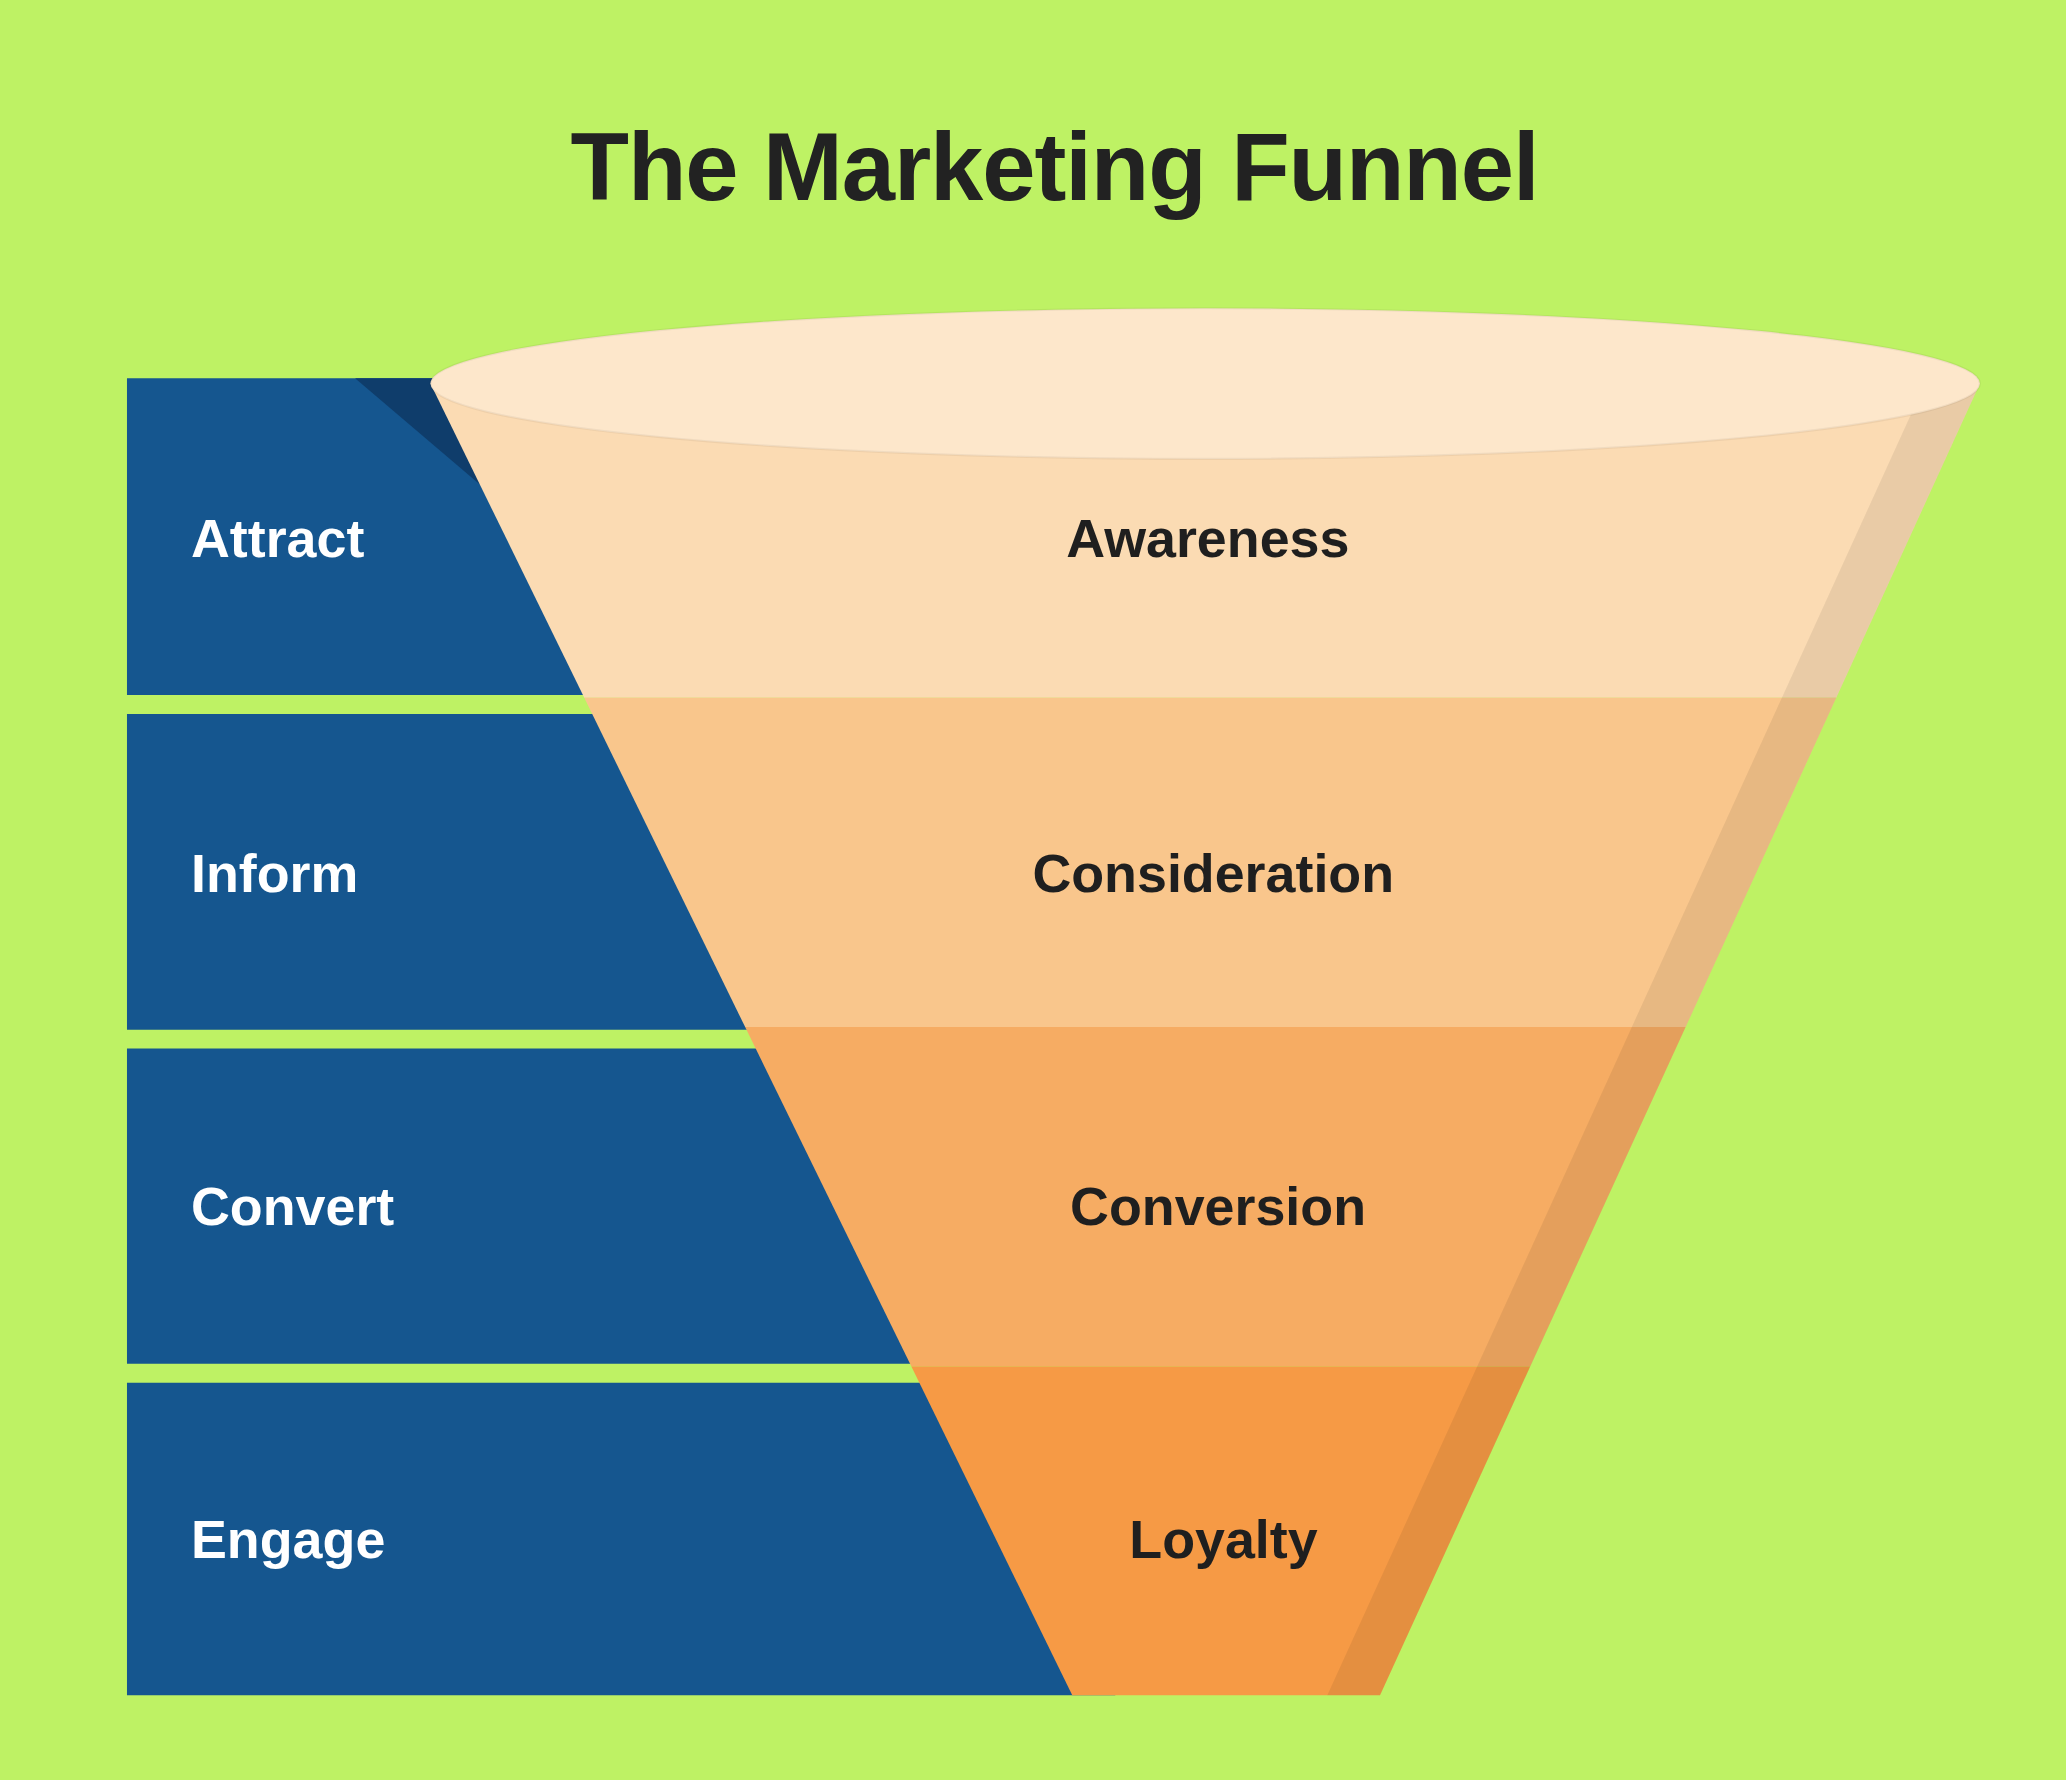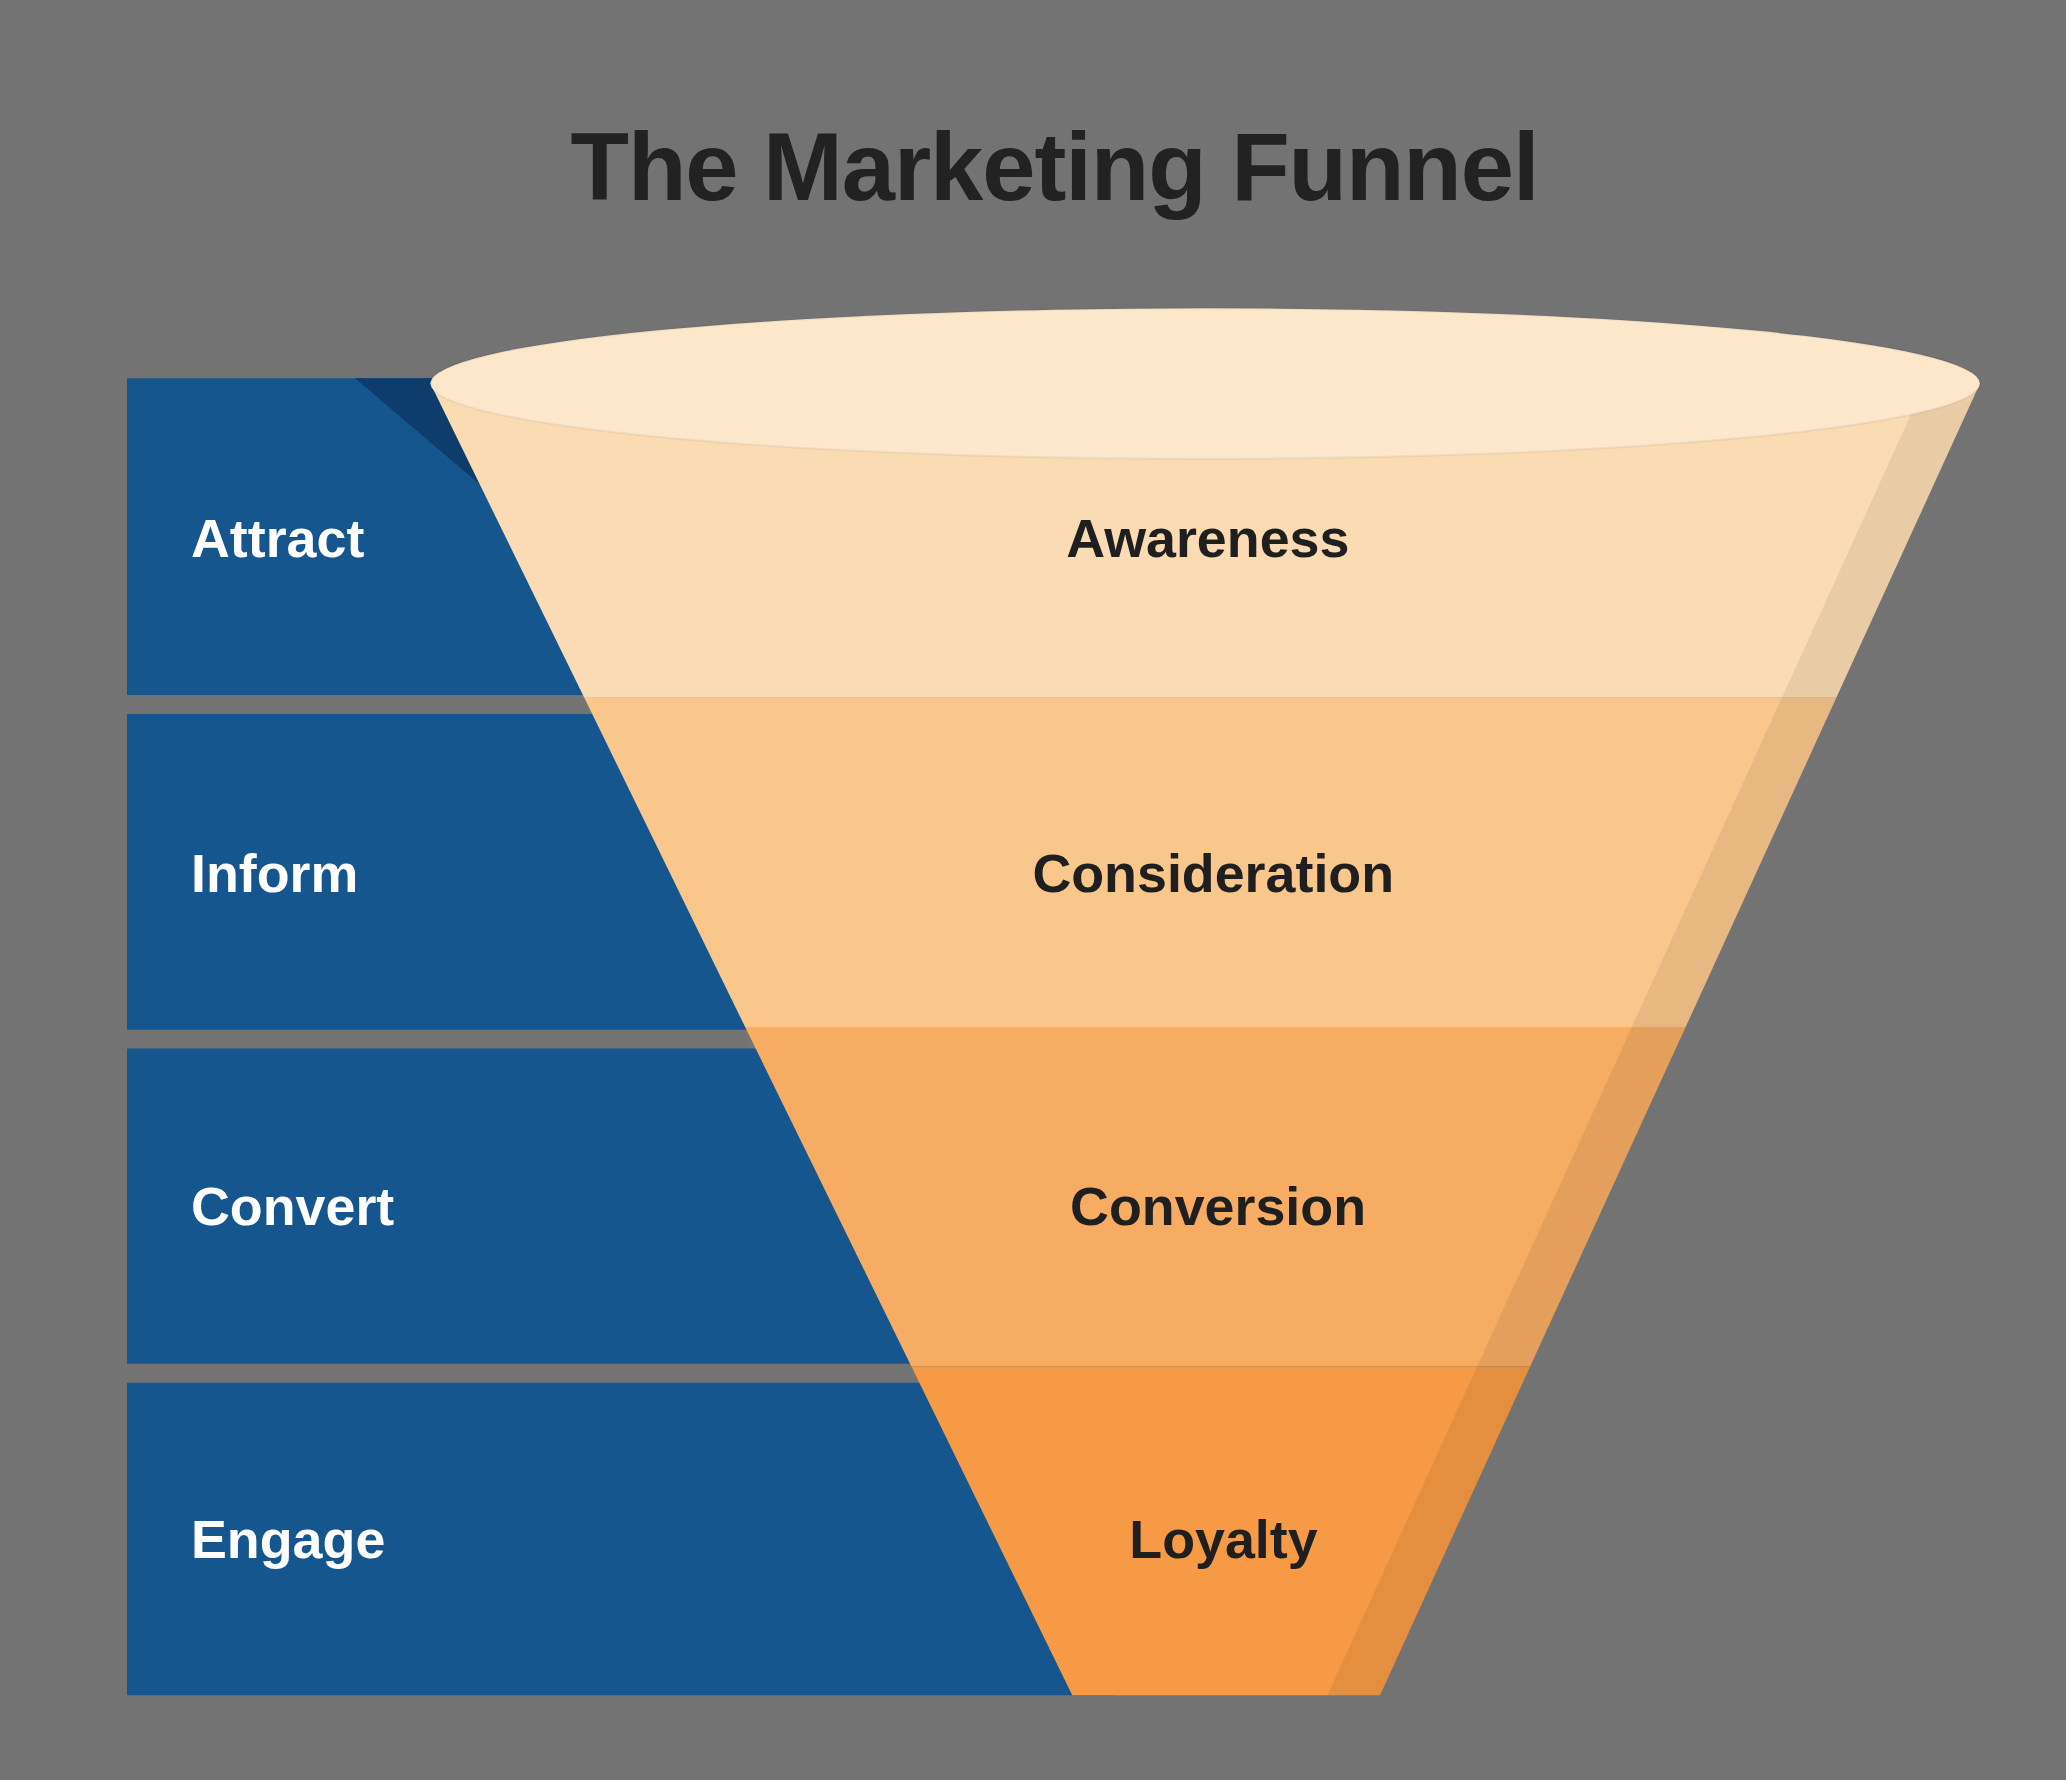--- a/index.html
+++ b/index.html
@@ -2,21 +2,21 @@
 <html style="font-size:8.6px"><head>
 <meta charset="utf-8">
 <style>
   html, body {
     margin: 0;
     padding: 0;
     background: #ffffff;
   }
   .page {
     width: 100%;
-    background: #737373;
+    background: #bef264;
   }
   svg {
     display: block;
     width: 100%;
     height: auto;
     font-family: "Liberation Sans", sans-serif;
   }
   .title {
     font-size: 178px;
     font-weight: 700;

